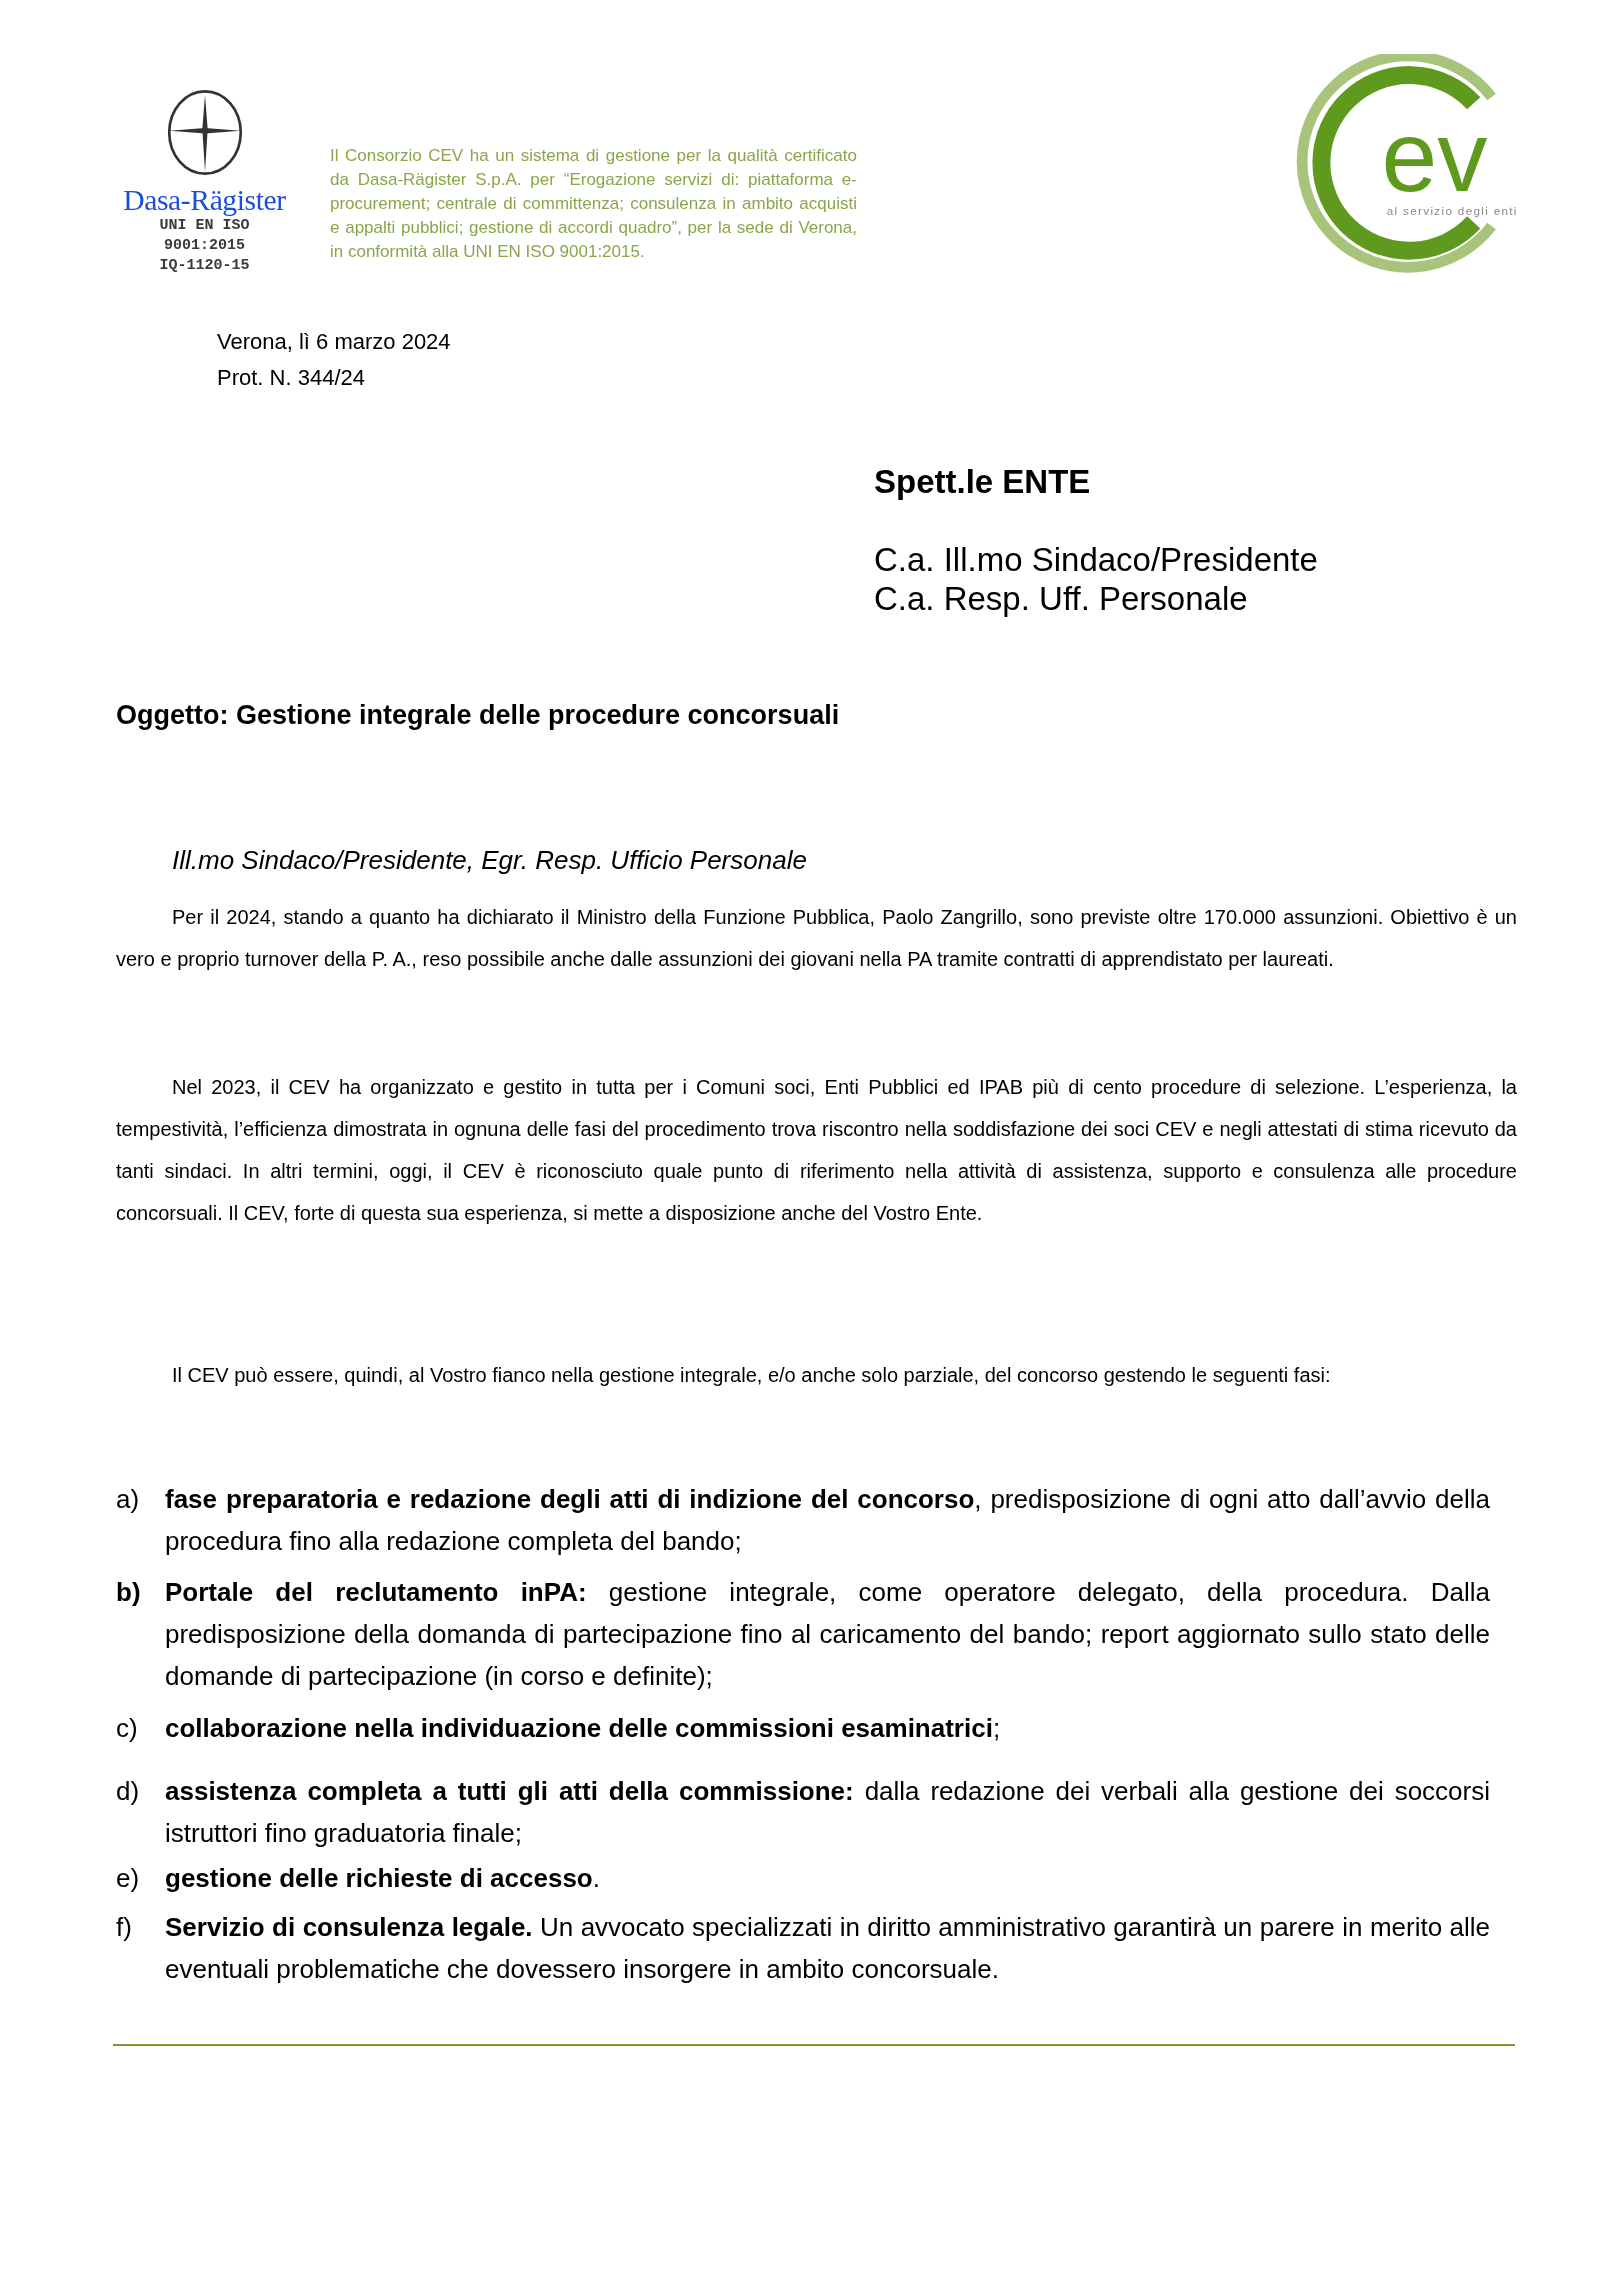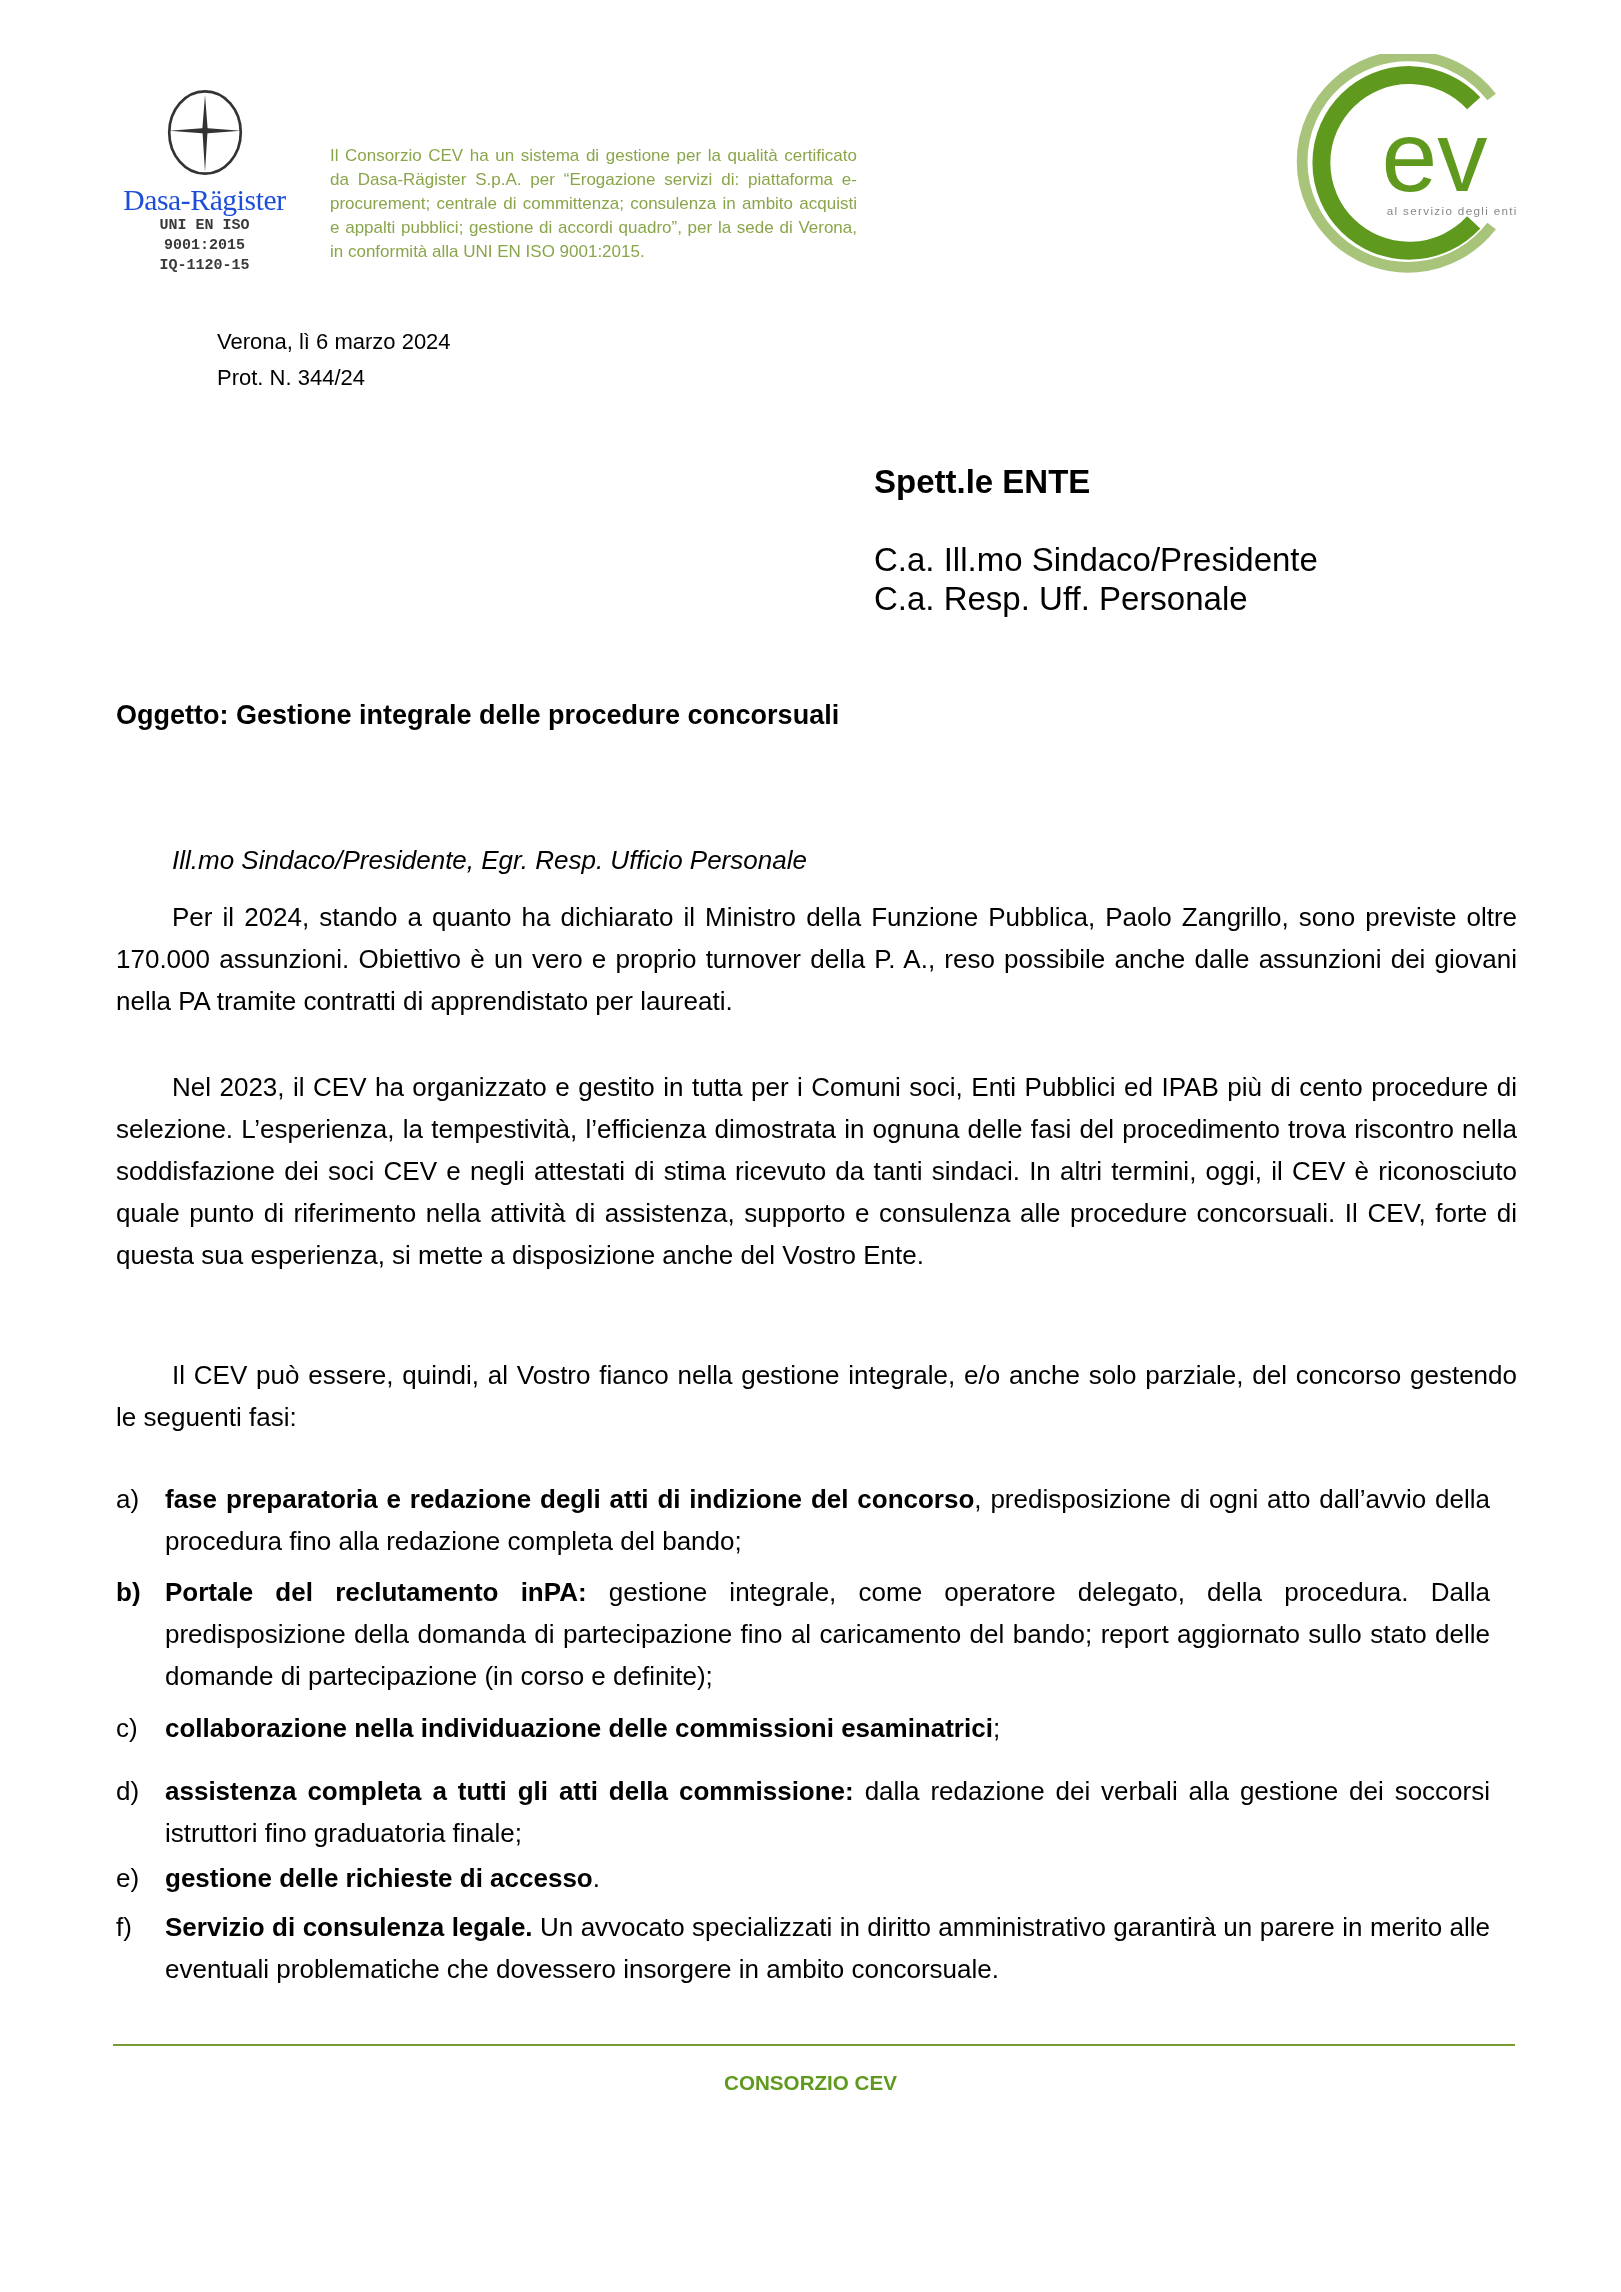--- a/index.html
+++ b/index.html
@@ -22,21 +22,21 @@
   #date-block { left: 217px; top: 324px; font-size: 22px; line-height: 36px; }
 
   
   #recipient { left: 874px; top: 462px; font-size: 33px; line-height: 39px; }
   .bold { font-weight: bold; }
 
   
   #subject { left: 116px; top: 700px; font-size: 27px; font-weight: bold; }
 
   
-  .body-text { font-size: 26px; line-height: 42px; text-align: justify; }
+  .body-text { font-size: 20px; line-height: 42px; text-align: justify; }
   #salutation { left: 172px; top: 845px; font-style: italic; font-size: 26px; }
   #para1 { left: 116px; top: 896px; width: 1401px; text-indent: 56px; }
   #para2 { left: 116px; top: 1066px; width: 1401px; text-indent: 56px; }
   #para3 { left: 116px; top: 1354px; width: 1401px; text-indent: 56px; }
 
   
   .list-item { position: absolute; left: 116px; width: 1374px; font-size: 26px; line-height: 42px; text-align: justify; }
   .list-item .marker { position: absolute; left: 0; top: 0; width: 49px; }
   .list-item .content { margin-left: 49px; display: block; }
   .list-item .lead { font-weight: bold; }
@@ -111,15 +111,14 @@
   <span class="marker">e)</span>
   <span class="content"><span class="lead">gestione delle richieste di accesso</span><span>.</span></span>
 </div>
 <div class="list-item" style="top:1906px">
   <span class="marker">f)</span>
   <span class="content"><span class="lead">Servizio di consulenza legale.</span><span> Un avvocato specializzati in diritto amministrativo garantirà un parere in merito alle eventuali problematiche che dovessero insorgere in ambito concorsuale.</span></span>
 </div>
 
 <div id="footer-rule" class="abs"></div>
 <div id="footer" class="abs">
-  <div class="org">CONSORZIO CEV</div>
 </div>
 
 
 </body></html>

